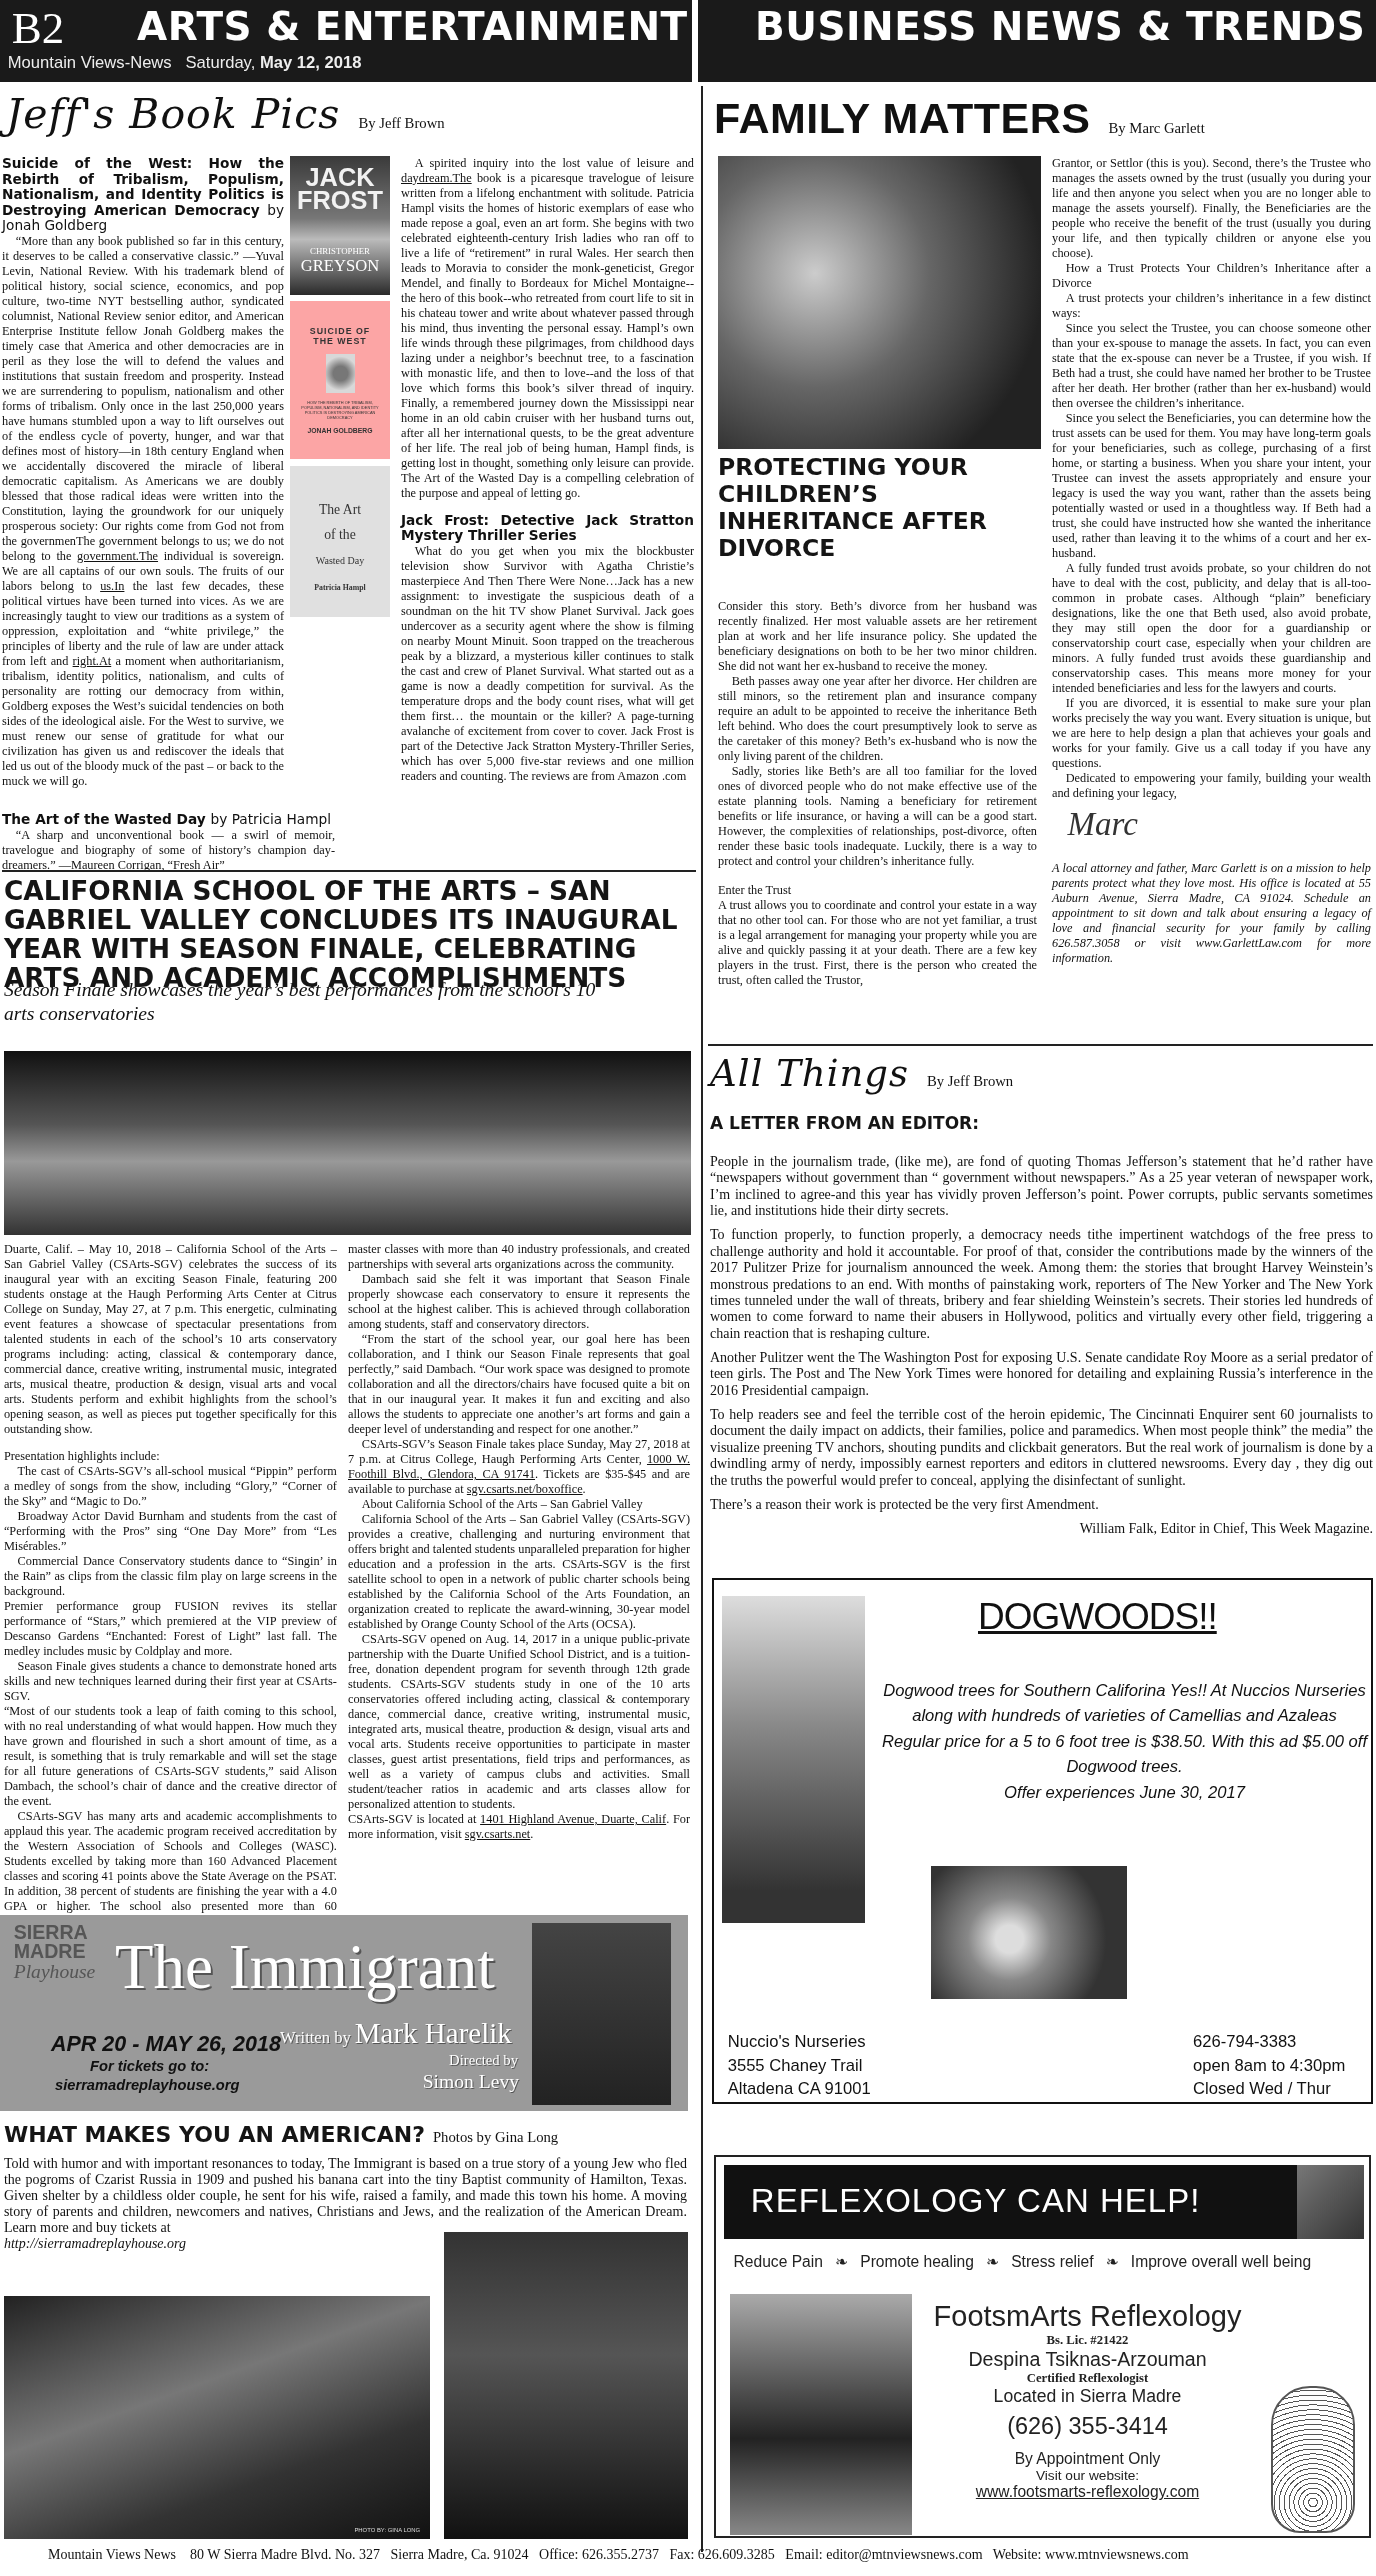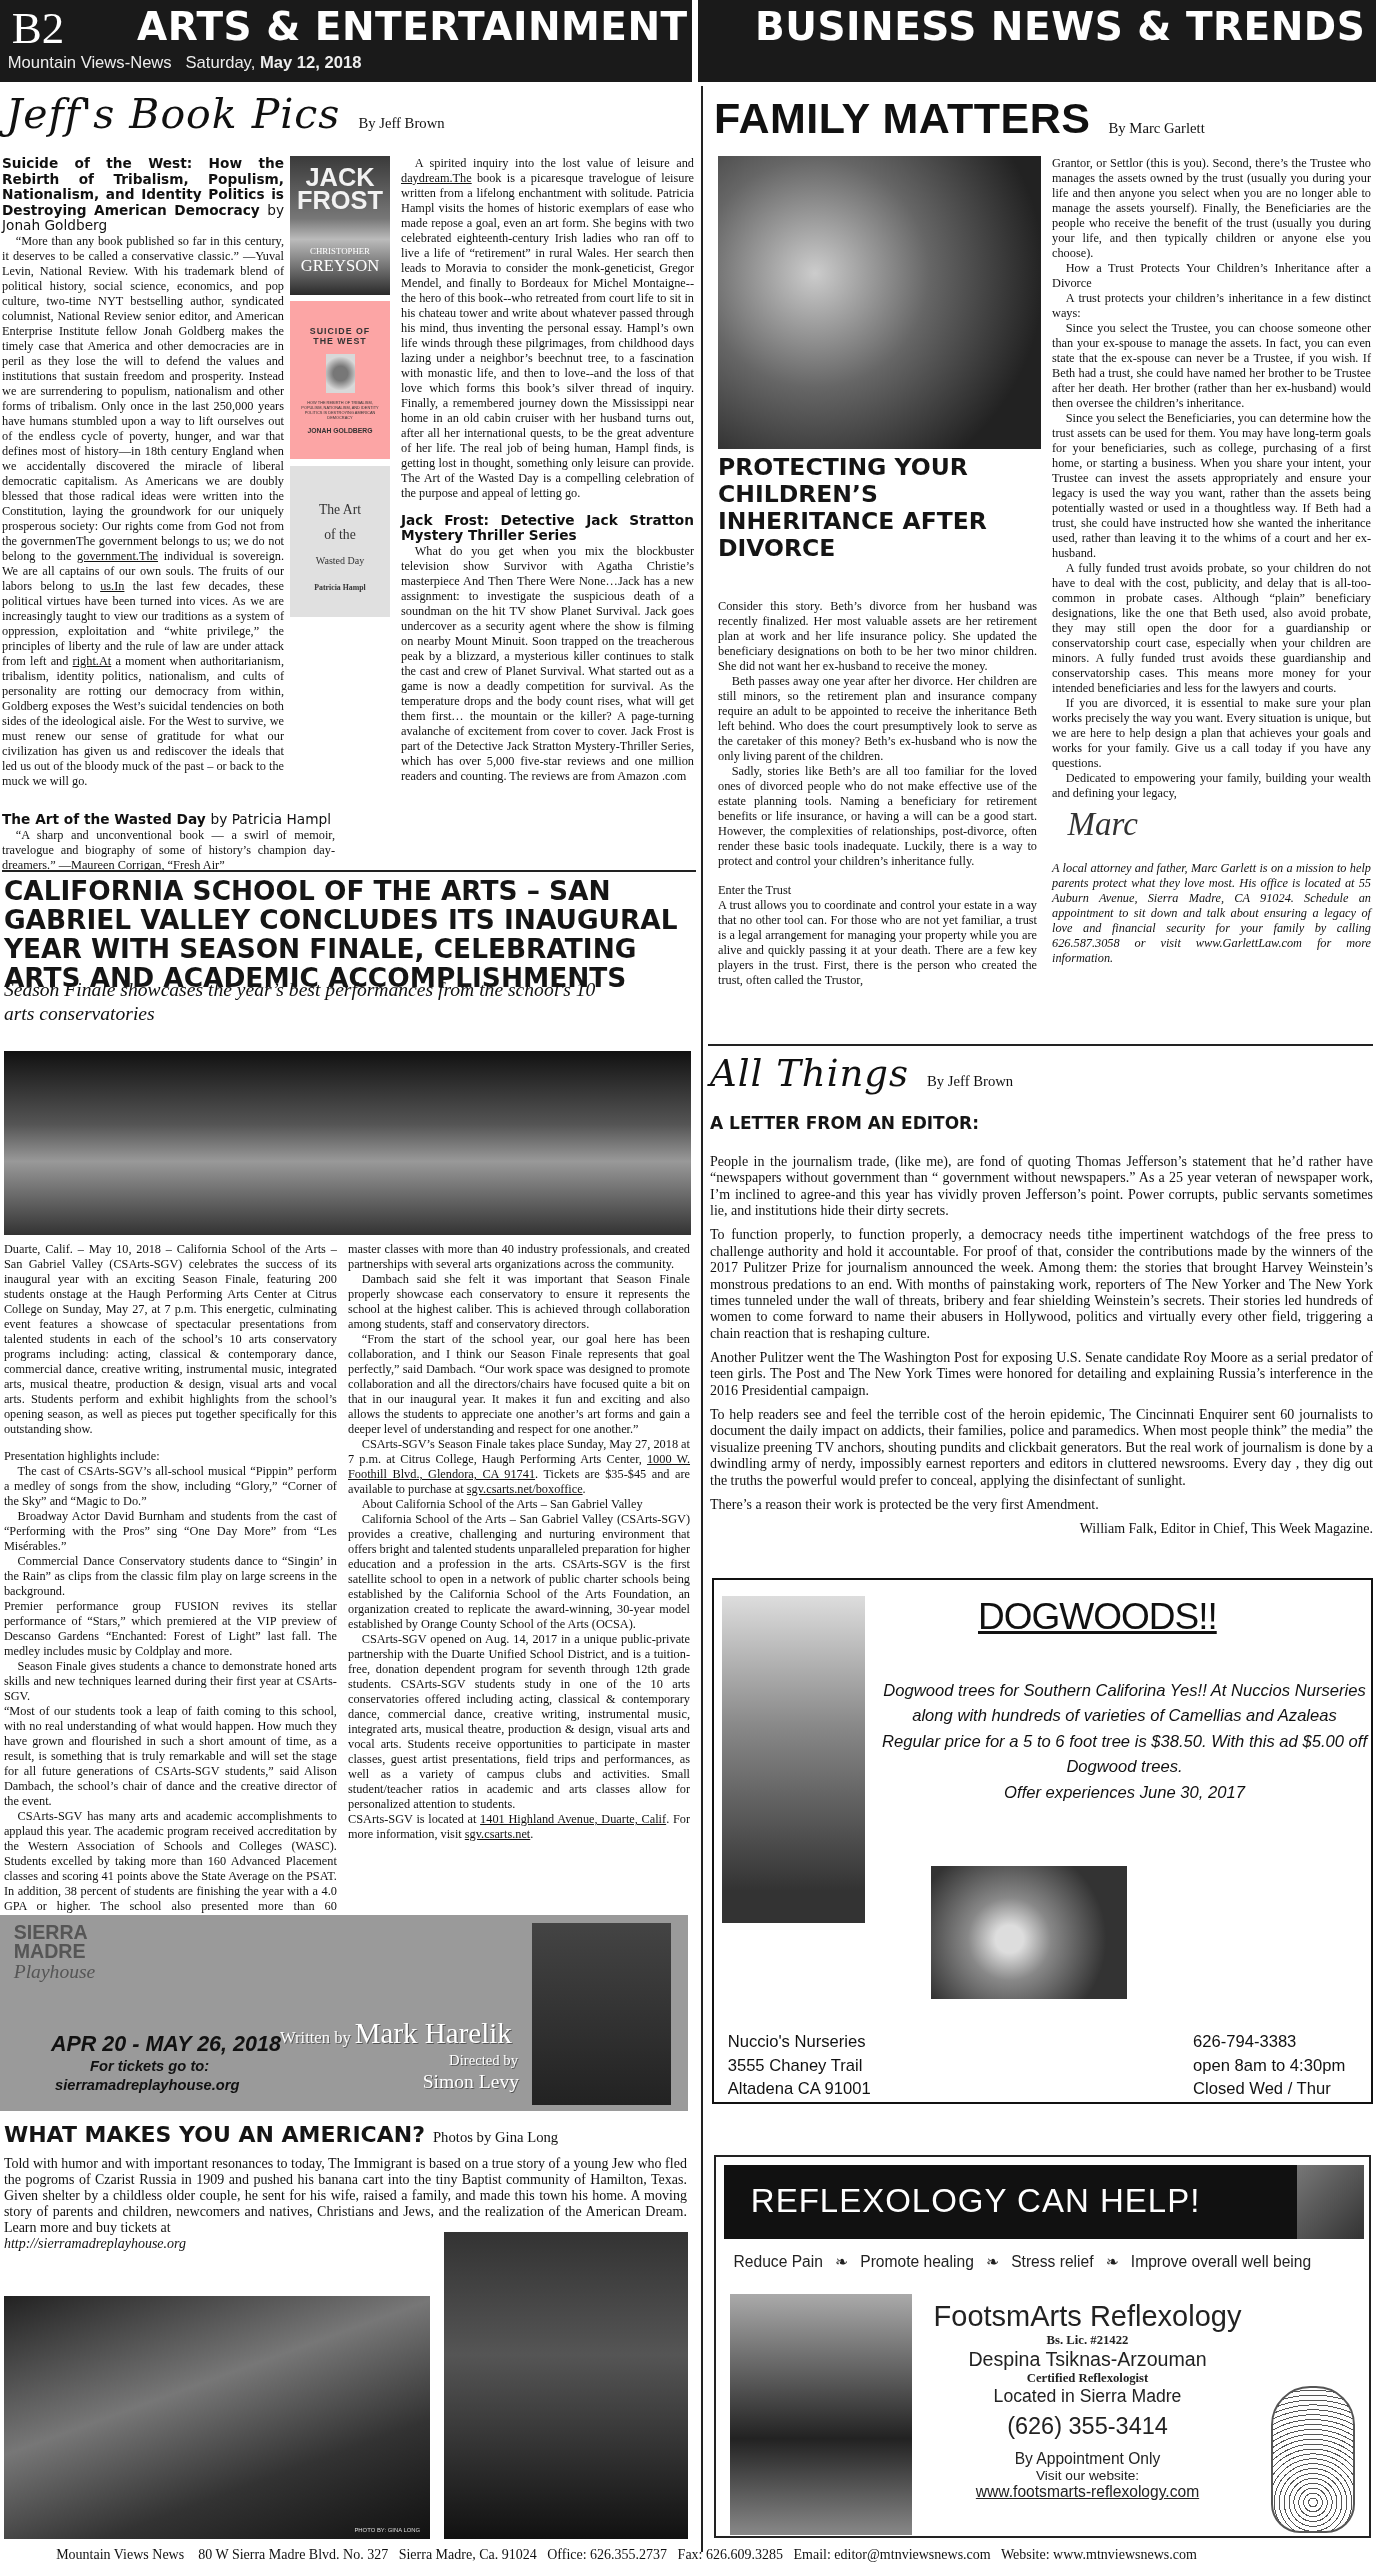--- a/index.html
+++ b/index.html
@@ -127,20 +127,21 @@
   <p>CSArts-SGV opened on Aug. 14, 2017 in a unique public-private partnership with the Duarte Unified School District, and is a tuition-free, donation dependent program for seventh through 12th grade students. CSArts-SGV students study in one of the 10 arts conservatories offered including acting, classical &amp; contemporary dance, commercial dance, creative writing, instrumental music, integrated arts, musical theatre, production &amp; design, visual arts and vocal arts. Students receive opportunities to participate in master classes, guest artist presentations, field trips and performances, as well as a variety of campus clubs and activities. Small student/teacher ratios in academic and arts classes allow for personalized attention to students.</p>
   <p class="noind"><span>CSArts-SGV is located at </span><span class="u">1401 Highland Avenue, Duarte, Calif</span><span>. For more information, visit </span><span class="u">sgv.csarts.net</span><span>.</span></p>
 </div>
 
 <div class="abs" style="left:0; top:1915px; width:688px; height:196px; background:#9a9a9a;">
   <div class="abs sans" style="left:13.7px; top:7.8px; font-size:19.6px; font-weight:bold; color:#555; line-height:19.6px;">
     <div>SIERRA</div>
     <div>MADRE</div>
     <div class="serif i" style="font-weight:normal;">Playhouse</div>
   </div>
+  <div class="abs serif" style="left:115px; top:15.6px; font-size:63px; color:#fff; text-shadow:2px 2px 0 #555;">The Immigrant</div>
   <div class="abs serif" style="left:280px; top:102px; color:#fff; text-shadow:1px 1px 0 #555;">
     <span style="font-size:16.6px;">Written by</span>
     <span style="font-size:29px;">Mark Harelik</span>
   </div>
   <div class="abs sans i" style="left:51px; top:117px; font-size:21.5px; font-weight:bold; color:#111;">APR 20 - MAY 26, 2018</div>
   <div class="abs sans i" style="left:90px; top:143px; font-size:14.7px; font-weight:bold; color:#111;">For tickets go to:</div>
   <div class="abs sans i" style="left:55px; top:162px; font-size:14.7px; font-weight:bold; color:#111;">sierramadreplayhouse.org</div>
   <div class="abs serif" style="left:430px; top:137px; font-size:14.7px; color:#fff; text-align:right; width:88px; text-shadow:1px 1px 0 #555;">Directed by</div>
   <div class="abs serif" style="left:411px; top:156px; font-size:19.6px; color:#fff; text-align:right; width:108px; text-shadow:1px 1px 0 #555;">Simon Levy</div>
   <div class="abs" style="left:532px; top:7.8px; width:139px; height:182px; background:linear-gradient(180deg,#444,#222);"></div>
@@ -247,21 +248,21 @@
     <div class="serif" style="font-size:12.7px; font-weight:bold;">Certified Reflexologist</div>
     <div class="sans" style="font-size:17.6px;">Located in Sierra Madre</div>
     <div class="sans" style="font-size:23.5px; margin-top:5.9px;">(626) 355-3414</div>
     <div class="sans" style="font-size:15.6px; margin-top:9.8px;">By Appointment Only</div>
     <div class="sans" style="font-size:13.7px;">Visit our website:</div>
     <div class="sans" style="font-size:15.6px; text-decoration:underline;">www.footsmarts-reflexology.com</div>
   </div>
   <div class="abs" style="left:555px; top:229px; width:84px; height:147px; border:2px solid #555; border-radius:39px 39px 29px 29px; background:repeating-radial-gradient(circle at 50% 80%,#fff 0 3.9px,#555 3.9px 4.9px);"></div>
 </div>
 
-<div class="abs serif" style="left:0; top:2547px; width:1253px; text-align:center; font-size:14px; white-space:nowrap;">
+<div class="abs serif" style="left:0; top:2547px; width:1253px; text-align:left; font-size:14px; white-space:nowrap;padding-left:48px;">
   <span>Mountain Views News</span>&nbsp;&nbsp;&nbsp;
   <span>80 W Sierra Madre Blvd.  No. 327</span>&nbsp;&nbsp;
   <span>Sierra Madre, Ca.  91024</span>&nbsp;&nbsp;
   <span>Office:  626.355.2737</span>&nbsp;&nbsp;
   <span>Fax:  626.609.3285</span>&nbsp;&nbsp;
   <span>Email:  editor@mtnviewsnews.com</span>&nbsp;&nbsp;
   <span>Website:  www.mtnviewsnews.com</span>
 </div>
 
 

